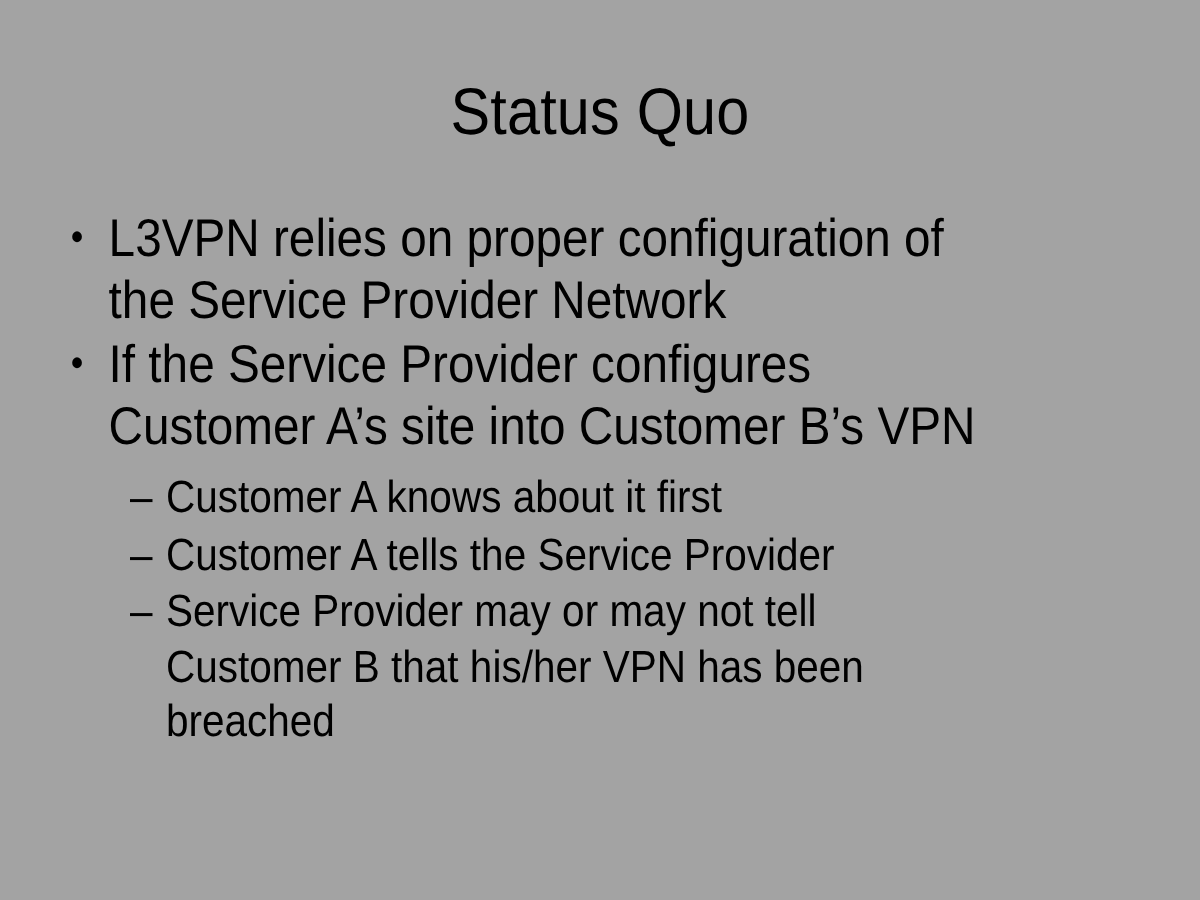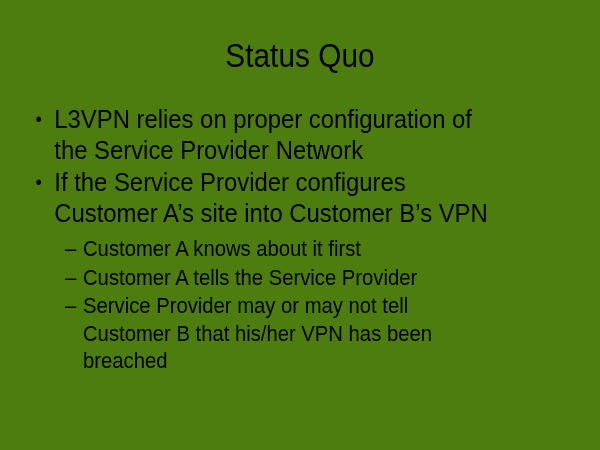--- a/index.html
+++ b/index.html
@@ -14,21 +14,21 @@
     overflow: hidden;
     font-family: "Liberation Sans", "DejaVu Sans", sans-serif;
     color: #000000;
     -webkit-font-smoothing: antialiased;
   }
 
   .slide {
     position: relative;
     width: 600px;
     height: 450px;
-    background: #4d7c0f;
+    background: #a3a3a3;
     box-sizing: border-box;
   }
 
   
   .slide-title {
     position: absolute;
     left: 0;
     top: 36px;
     width: 600px;
     text-align: center;

